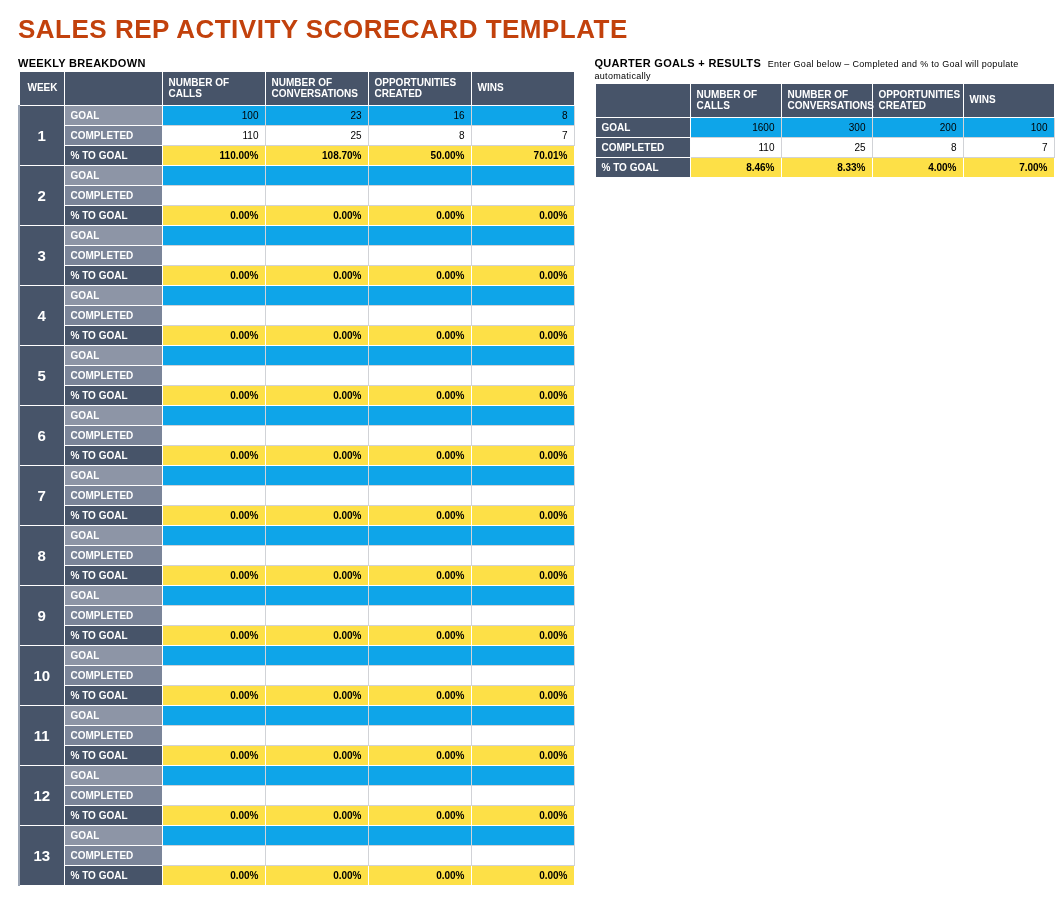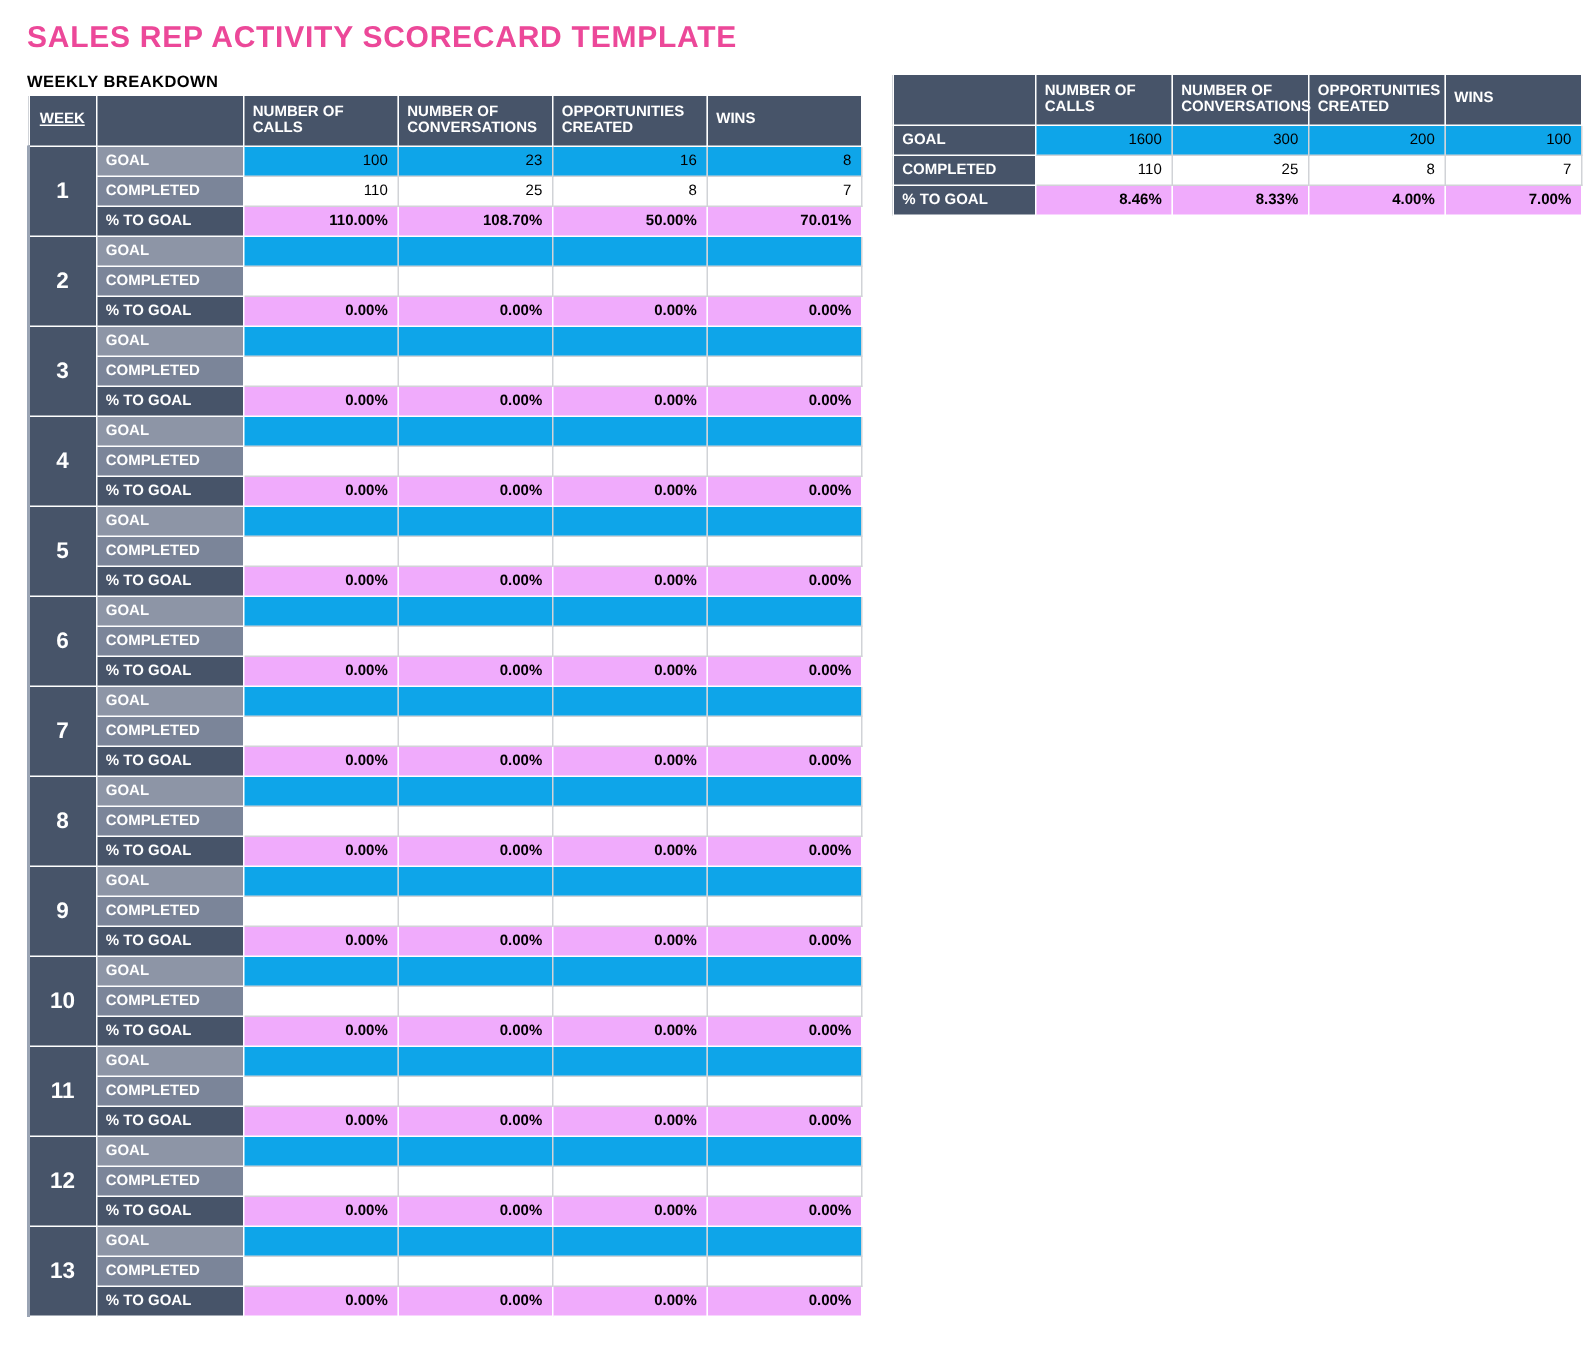--- a/index.html
+++ b/index.html
@@ -6,24 +6,24 @@
   body {
     margin: 0;
     padding: 14px 18px;
     font-family: "Century Gothic", "Segoe UI", Arial, sans-serif;
     font-size: 11px;
     color: #000;
     background: #fff;
     width: 1060px;
   }
   .page-title {
-    font-size: 20px;
+    font-size: 26px;
     letter-spacing: 0.5px;
     font-weight: 700;
-    color: #ec4899;
+    color: #c2410c;
     margin: 0 0 12px 0;
   }
   .two-col {
     display: flex;
     gap: 20px;
     align-items: flex-start;
   }
   .left-col { width: 633px; }
   .right-col { width: 460px; }
   .section-head {
@@ -56,21 +56,21 @@
   .hdr-dark {
     background: #475469;
     color: #fff;
     font-weight: 700;
     font-size: 10px;
     line-height: 1.05;
     border: 1px solid #fff;
     text-align: left;
     padding: 6px 6px;
   }
-  .hdr-dark.center { text-align: center; vertical-align: middle; text-decoration: underline; }
+  .hdr-dark.center { text-align: right; vertical-align: middle; }
   .week-cell {
     background: #475469;
     color: #fff;
     font-weight: 700;
     font-size: 15px;
     text-align: center;
     border-left: 2px solid #9aa4b4;
     border-right: 1px solid #fff;
     border-top: 1px solid #fff;
     border-bottom: 1px solid #fff;
@@ -107,21 +107,21 @@
     color: #000;
   }
   .input-cell-b {
     background: #ffffff;
     border: 1px solid #d1d3d7;
     text-align: right;
     font-size: 10px;
     color: #000;
   }
   .calc-cell {
-    background: #f0abfc;
+    background: #fde047;
     border: 1px solid #fff;
     text-align: right;
     font-weight: 700;
     font-size: 10px;
     color: #000;
   }
   
   .quarter col.c-label { width: 95px; }
   .quarter col.c-val   { width: 91px; }
   .q-label-col {
@@ -450,20 +450,24 @@
             <td class="calc-cell">0.00%</td>
             <td class="calc-cell">0.00%</td>
             <td class="calc-cell">0.00%</td>
             <td class="calc-cell">0.00%</td>
           </tr>
         </tbody>
     </table>
   </div>
 
   <div class="right-col">
+    <div class="section-head">
+      <span>QUARTER GOALS + RESULTS</span>
+      &nbsp;<span class="section-subtext">Enter Goal below – Completed and % to Goal will populate automatically</span>
+    </div>
     <table class="quarter">
       <colgroup>
         <col class="c-label">
           <col class="c-val">
           <col class="c-val">
           <col class="c-val">
           <col class="c-val">
       </colgroup>
       <thead>
         <tr>

